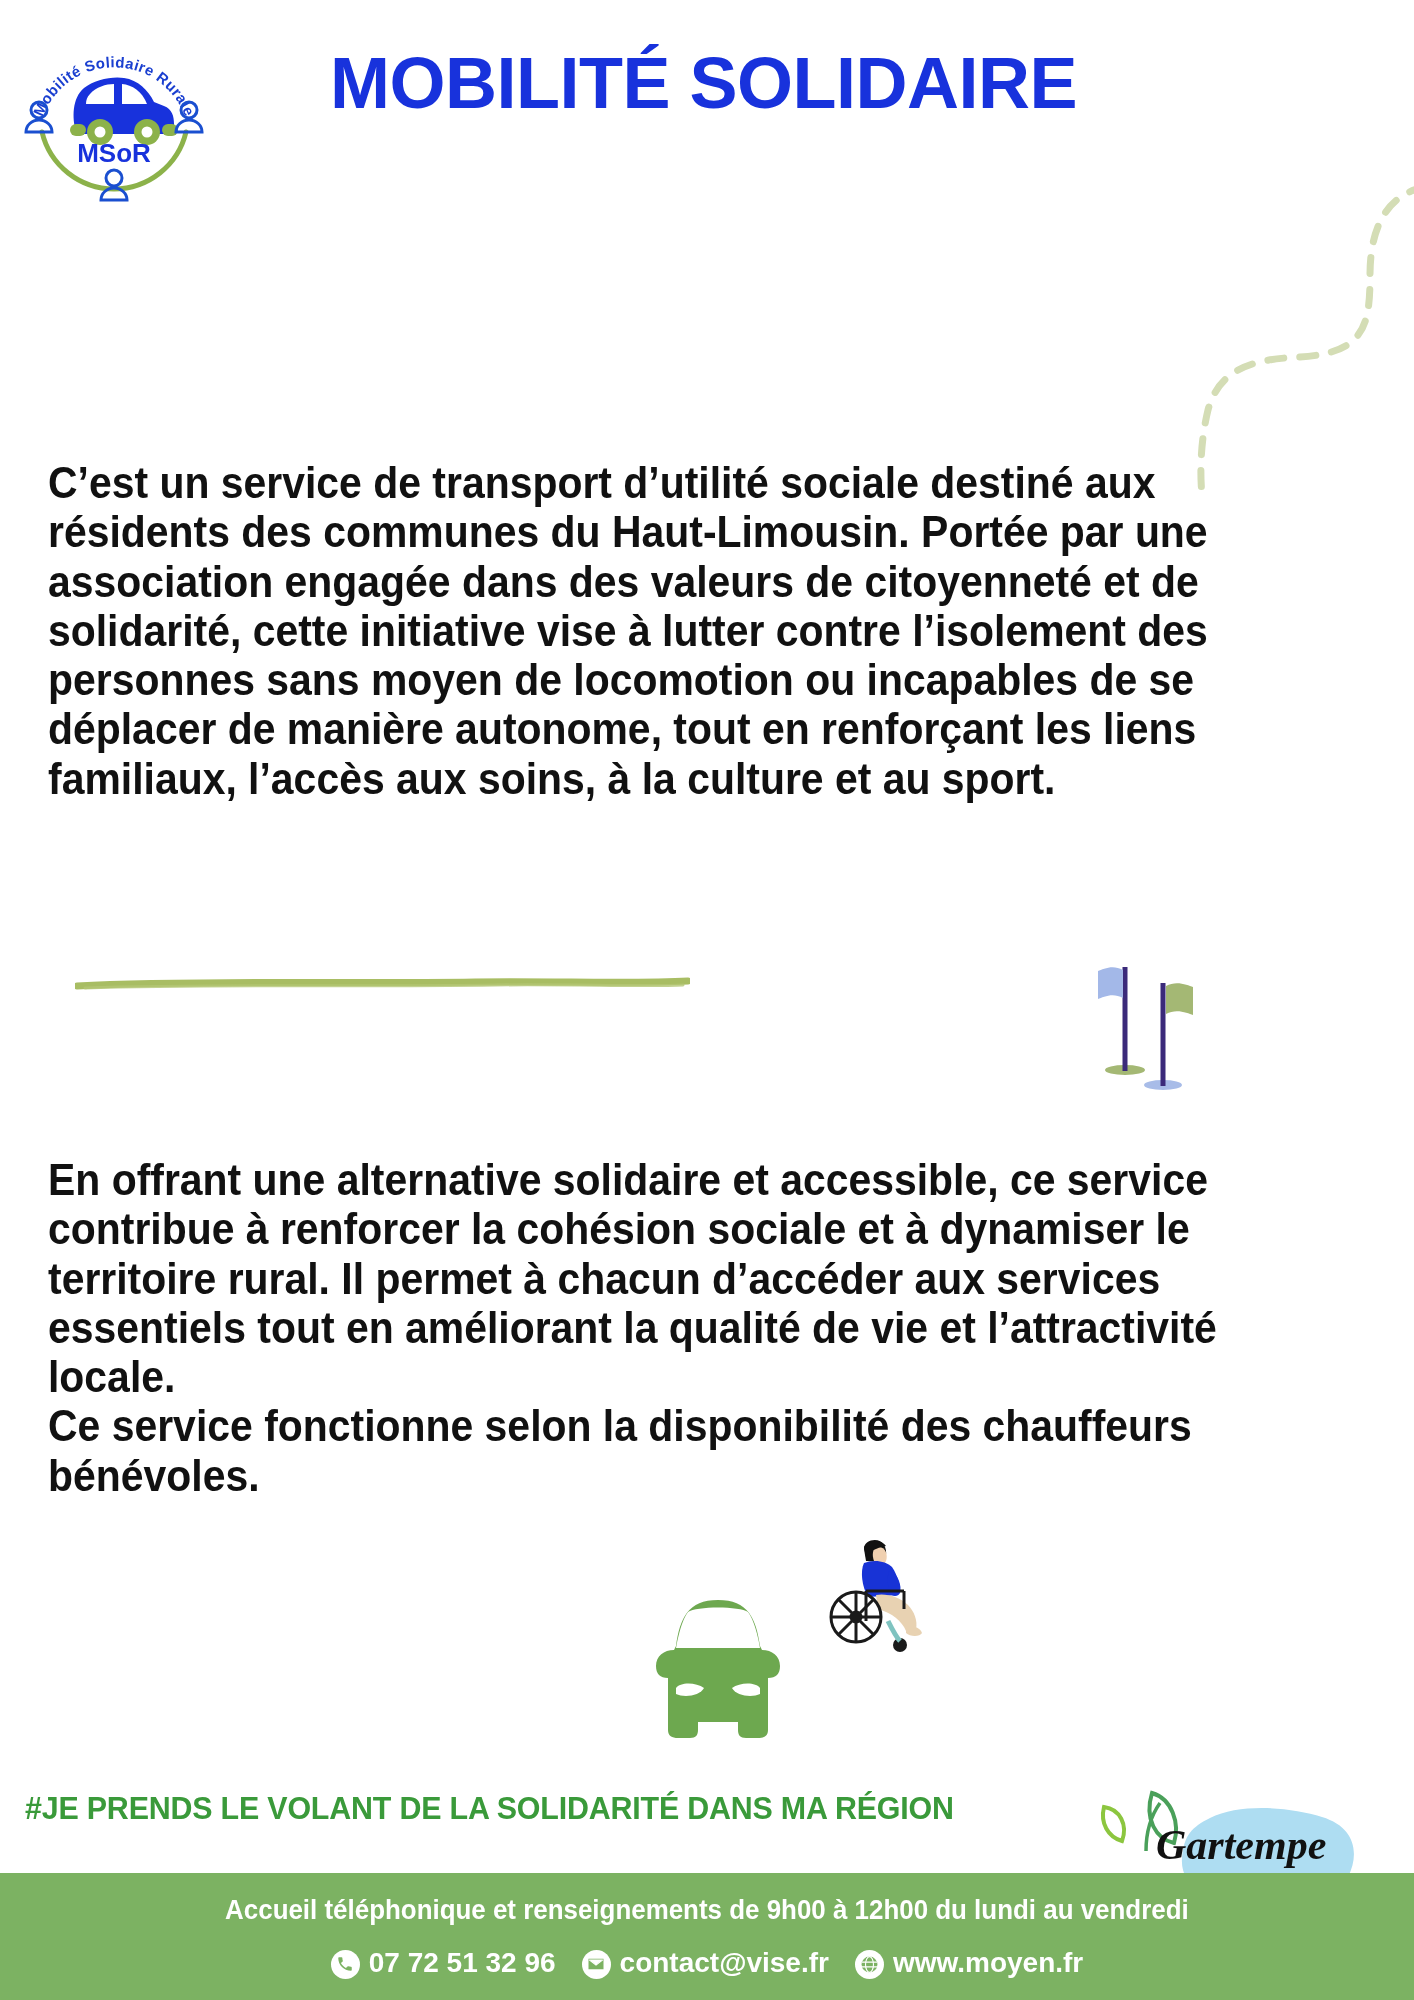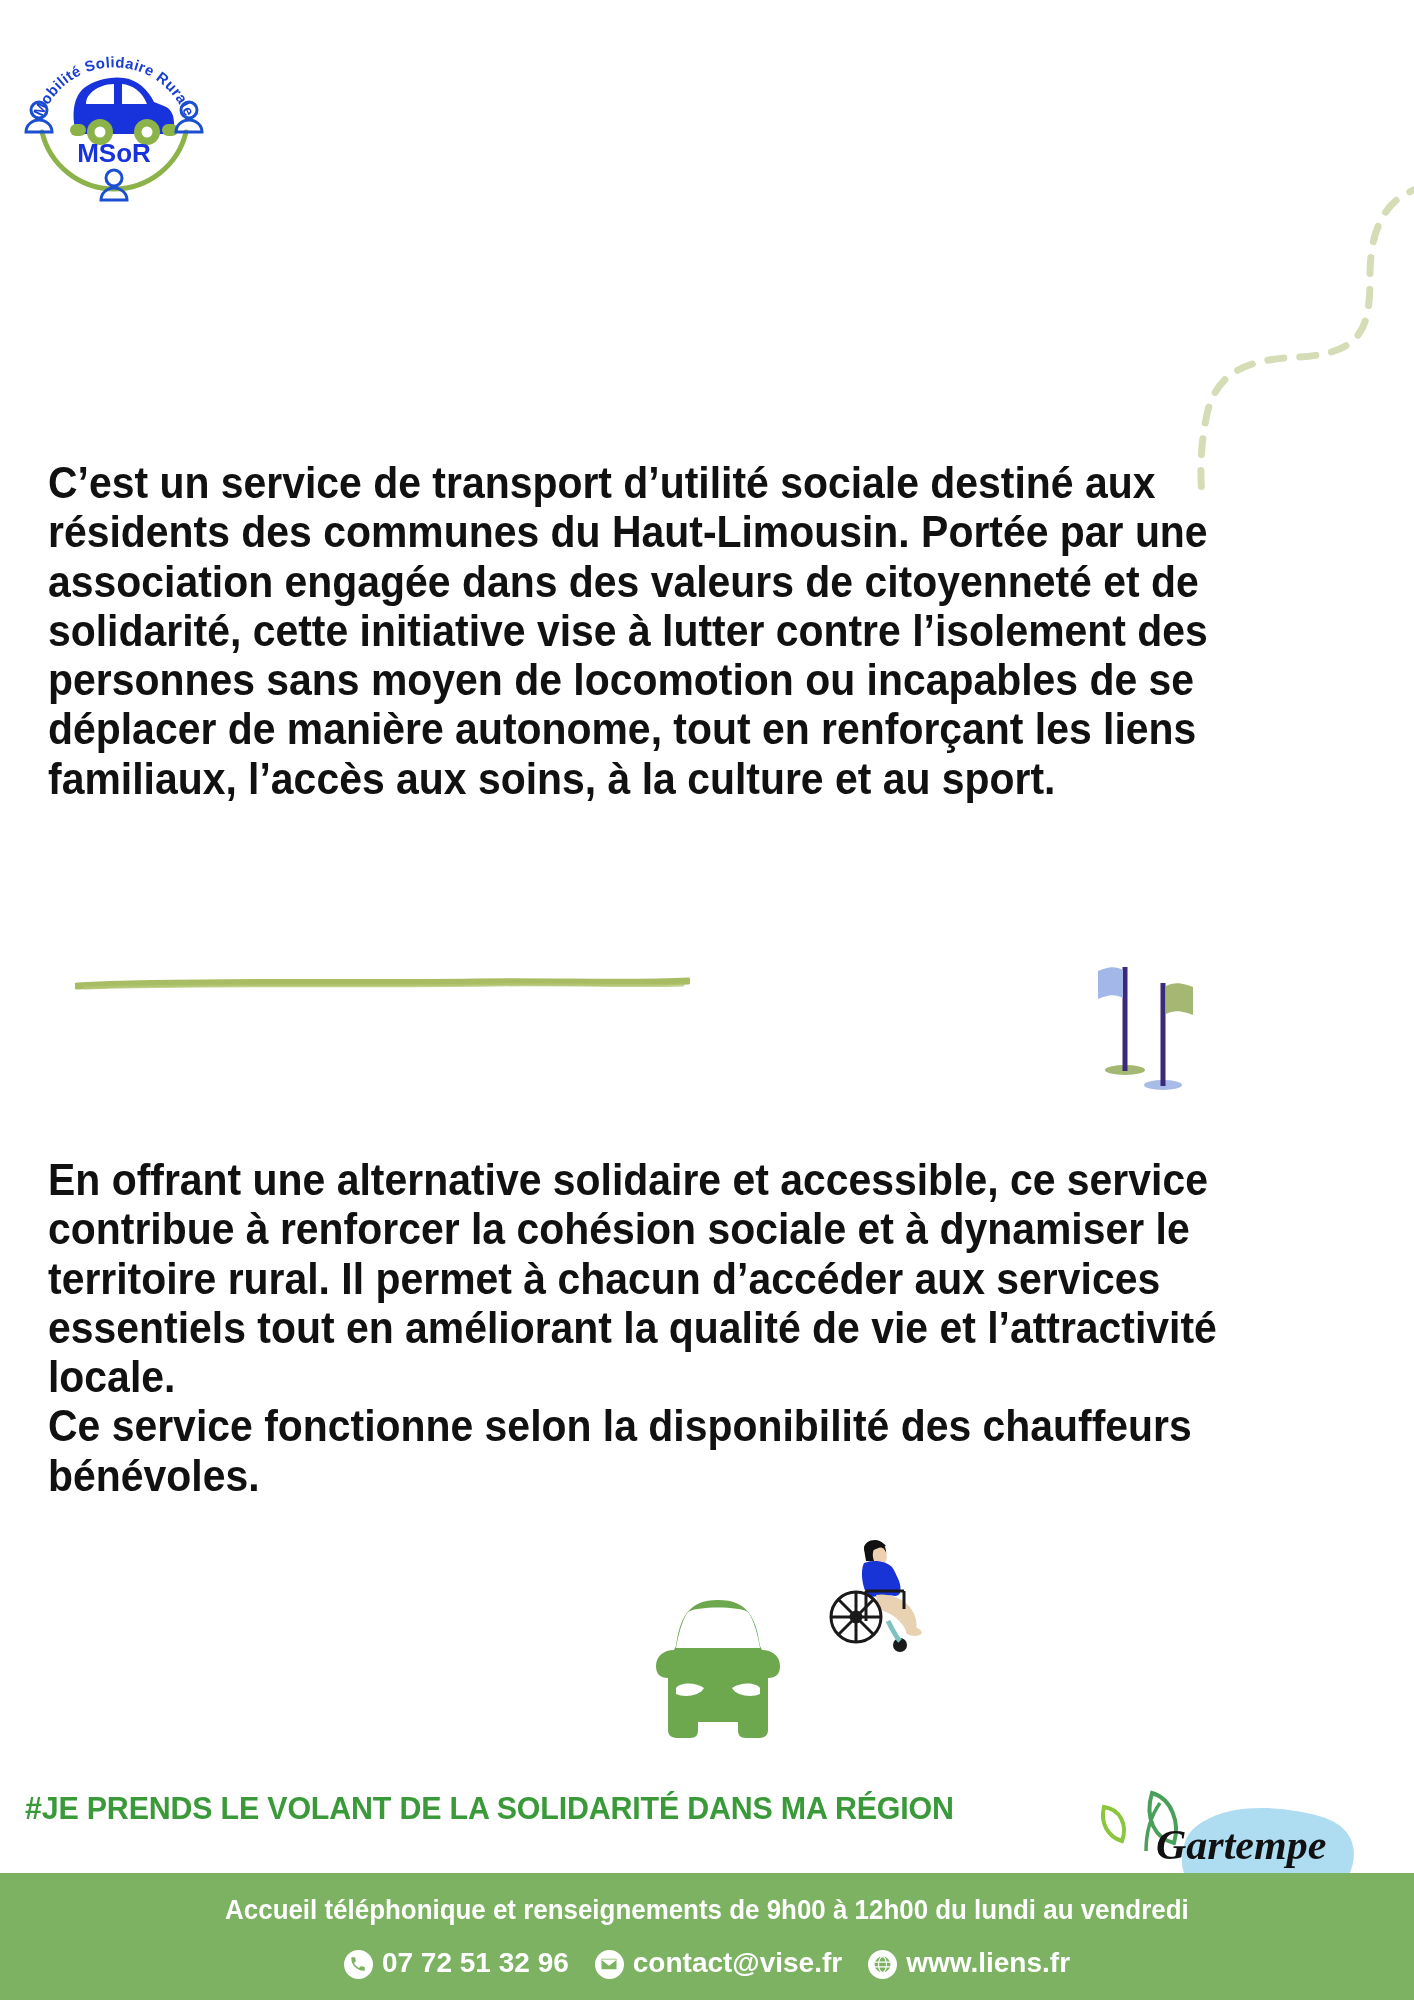--- a/index.html
+++ b/index.html
@@ -126,20 +126,21 @@
         <circle cx="25" cy="96" r="8"></circle>
           <path d="M12,118 a13,12 0 0 1 26,0 Z"></path>
         <circle cx="175" cy="96" r="8"></circle>
           <path d="M162,118 a13,12 0 0 1 26,0 Z"></path>
         <circle cx="100" cy="164" r="8"></circle>
           <path d="M87,186 a13,12 0 0 1 26,0 Z"></path>
       </g>
     </svg>
   </div>
 
+  <div class="main-title">MOBILITÉ SOLIDAIRE</div>
 
   <div class="dash-curve">
     <svg viewBox="0 0 280 320" width="280" height="320">
       <path d="M 275,12 C 235,20 220,55 220,100 C 220,150 215,178 150,182 C 110,184 70,190 58,235 C 50,268 50,300 52,320" fill="none" stroke="#d4ddb5" stroke-width="7" stroke-linecap="round" stroke-dasharray="16 16"></path>
     </svg>
   </div>
 
 
   <div class="para" id="para1">C’est un service de transport d’utilité sociale destiné aux résidents des communes du Haut-Limousin. Portée par une association engagée dans des valeurs de citoyenneté et de solidarité, cette initiative vise à lutter contre l’isolement des personnes sans moyen de locomotion ou incapables de se déplacer de manière autonome, tout en renforçant les liens familiaux, l’accès aux soins, à la culture et au sport.</div>
 
@@ -244,19 +245,19 @@
       <div class="contact-item">
         <span class="cicon">
           <svg width="19" height="19" viewBox="0 0 24 24">
               <circle cx="12" cy="12" r="10" fill="#7cb262"></circle>
               <g fill="none" stroke="#fff" stroke-width="1.4">
                 <ellipse cx="12" cy="12" rx="5" ry="10"></ellipse>
                 <path d="M2.5 9h19M2.5 15h19"></path>
               </g>
             </svg>
         </span>
-        <span>www.liens.fr</span>
+        <span>www.moyen.fr</span>
       </div>
 
     </div>
   </div>
 
 </div>
 
 </body></html>

